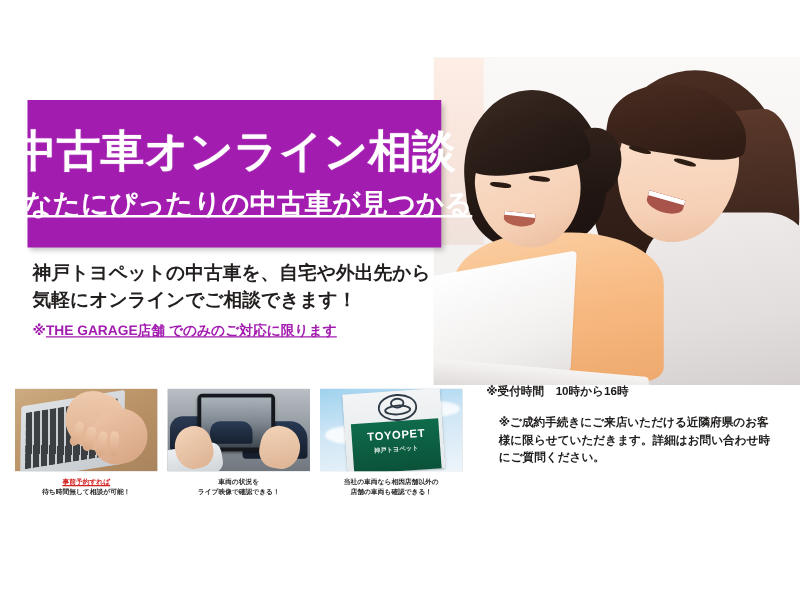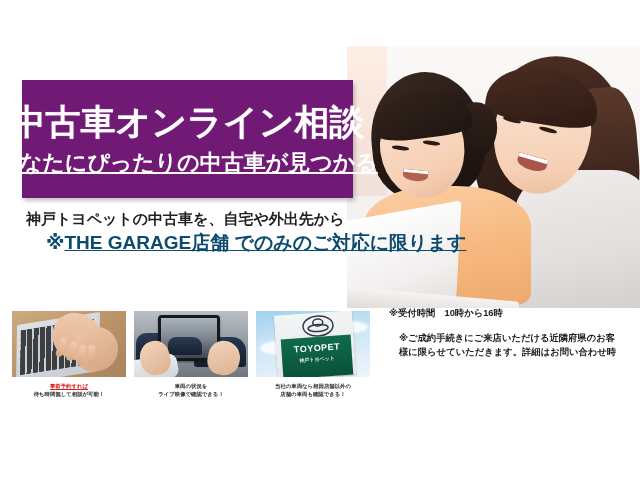--- a/index.html
+++ b/index.html
@@ -142,21 +142,21 @@
     transform: skewY(5deg);
   }
 
   
   .banner {
     position: absolute;
     left: 22px;
     top: 80px;
     width: 331px;
     height: 118px;
-    background: #701a75;
+    background: #a21caf;
     box-shadow: 2px 3px 4px rgba(0,0,0,.22);
     display: flex;
     flex-direction: column;
     align-items: center;
     justify-content: center;
   }
   .banner-title {
     color: #ffffff;
     font-weight: bold;
     font-size: 35px;
@@ -184,27 +184,26 @@
     width: 320px;
   }
   .desc-line {
     color: #221f1e;
     font-weight: bold;
     font-size: 15px;
     line-height: 22px;
     white-space: nowrap;
   }
   .desc-note {
-    color: #0c4a6e;
-    font-weight: bold;
-    font-size: 19px;
+    color: #a21caf;
+    font-weight: bold;
+    font-size: 11px;
     line-height: 22px;
     white-space: nowrap;
     margin-top: 2px;
-    margin-left: 20px;
   }
   .desc-note .u { text-decoration: underline; }
 
   
   .features {
     position: absolute;
     left: 12px;
     top: 311px;
     width: 358px;
     display: flex;
@@ -386,20 +385,21 @@
     <div class="hp-lap-base"></div>
   </div>
 
   <div class="banner">
     <div class="banner-title">中古車オンライン相談</div>
     <div class="banner-sub">あなたにぴったりの中古車が見つかる</div>
   </div>
 
   <div class="desc">
     <div class="desc-line">神戸トヨペットの中古車を、自宅や外出先から</div>
+    <div class="desc-line">気軽にオンラインでご相談できます！</div>
     <div class="desc-note">
       <span>※</span><span class="u">THE GARAGE店舗</span><span class="u"> でのみのご対応に限ります</span>
     </div>
   </div>
 
   <div class="features">
 
     <div class="feature">
       <div class="feature-thumb">
         <div class="t1-desk2"></div>
@@ -460,16 +460,17 @@
       </div>
     </div>
 
   </div>
 
   <div class="notes">
     <div class="note-line">※受付時間　10時から16時</div>
     <div class="note-block">
       <div class="note-line">※ご成約手続きにご来店いただける近隣府県のお客</div>
       <div class="note-line">様に限らせていただきます。詳細はお問い合わせ時</div>
+      <div class="note-line">にご質問ください。</div>
     </div>
   </div>
 
 </div>
 
 </body></html>

